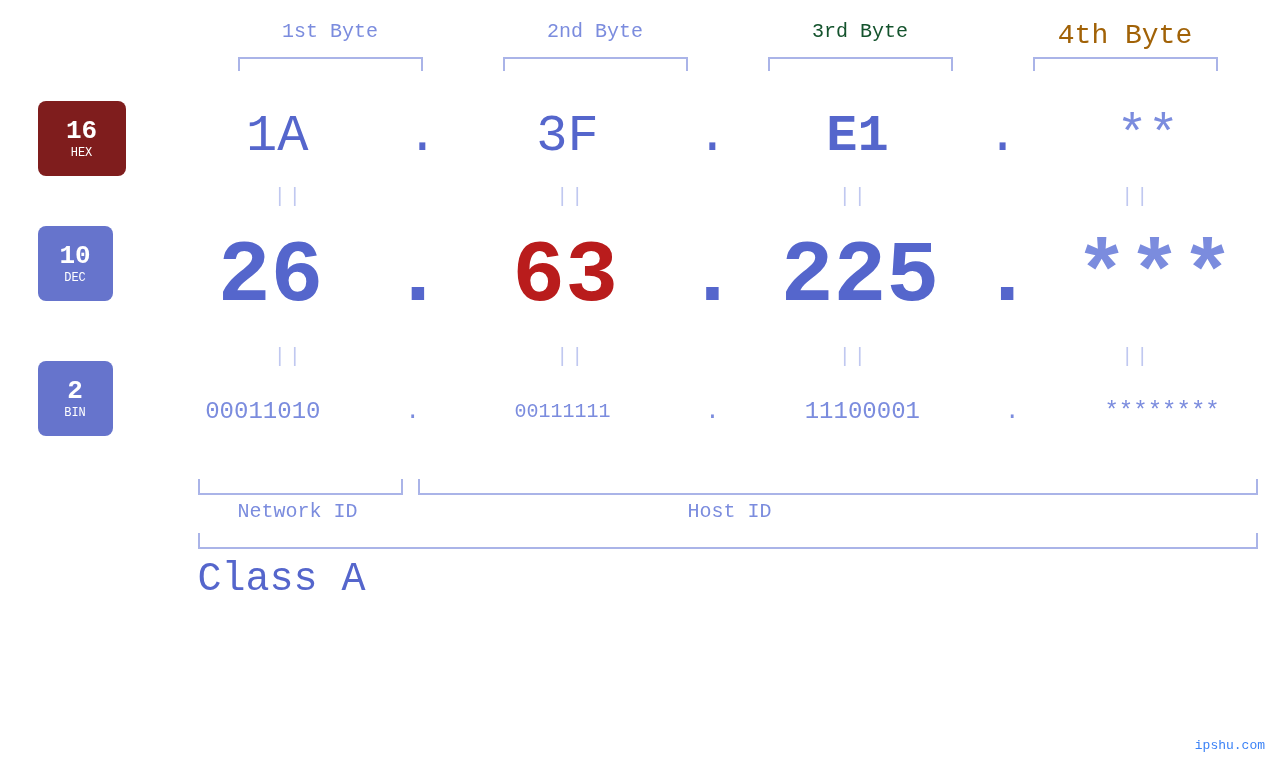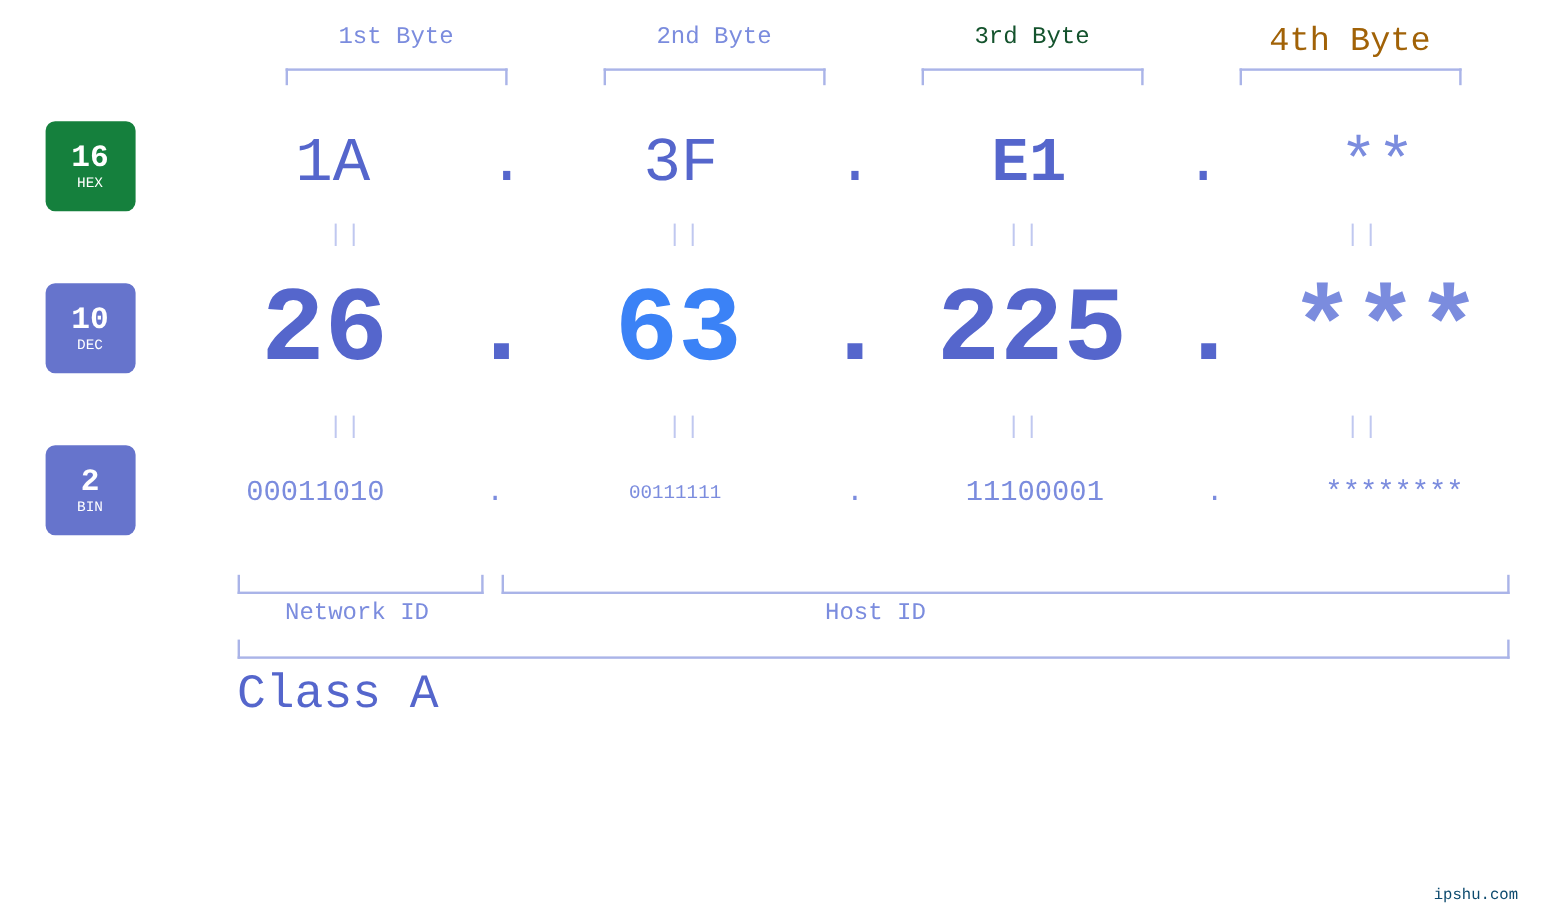--- a/index.html
+++ b/index.html
@@ -39,21 +39,21 @@
     <div style="width:185px; height:14px; border-top:2px solid #aab4e8; border-left:2px solid #aab4e8; border-right:2px solid #aab4e8;"></div>
     <div style="width:185px; height:14px; border-top:2px solid #aab4e8; border-left:2px solid #aab4e8; border-right:2px solid #aab4e8;"></div>
     <div style="width:185px; height:14px; border-top:2px solid #aab4e8; border-left:2px solid #aab4e8; border-right:2px solid #aab4e8;"></div>
     <div style="width:185px; height:14px; border-top:2px solid #aab4e8; border-left:2px solid #aab4e8; border-right:2px solid #aab4e8;"></div>
   </div>
 
   <div style="display:flex; flex-direction:row; width:1240px; margin-left:30px; align-items:stretch;">
 
     <div style="display:flex; flex-direction:column; width:90px; padding-top:0px; gap:0;">
 
-      <div style="display:flex; flex-direction:column; align-items:center; justify-content:center; width:75px; height:75px; background:#15803d; border-radius:8px; margin-bottom:10px; margin-top:10px;">
+      <div style="display:flex; flex-direction:column; align-items:center; justify-content:center; width:88px; height:75px; background:#7f1d1d; border-radius:8px; margin-top:10px;">
         <span style="color:white; font-size:26px; font-weight:bold; font-family:'Courier New',monospace; line-height:1.1;">16</span>
         <span style="color:white; font-size:12px; font-family:'Courier New',monospace;">HEX</span>
       </div>
 
       <div style="height:30px;"></div>
 
       <div style="display:flex; flex-direction:column; align-items:center; justify-content:center; width:75px; height:75px; background:#6674cc; border-radius:8px; margin-bottom:10px; margin-top:20px;">
         <span style="color:white; font-size:26px; font-weight:bold; font-family:'Courier New',monospace; line-height:1.1;">10</span>
         <span style="color:white; font-size:12px; font-family:'Courier New',monospace;">DEC</span>
       </div>
@@ -92,21 +92,21 @@
         <div style="width:200px; text-align:center; color:#c0c8f0; font-size:20px; font-family:'Courier New',monospace; letter-spacing:3px;">||</div>
         <div style="width:200px; text-align:center; color:#c0c8f0; font-size:20px; font-family:'Courier New',monospace; letter-spacing:3px;">||</div>
       </div>
 
       <div style="display:flex; flex-direction:row; align-items:center; justify-content:space-around; width:100%; height:130px;">
         <div style="display:flex; align-items:center; justify-content:center; width:200px;">
           <span style="font-size:88px; font-weight:bold; color:#5566cc; font-family:Liberation Mono, monospace;">26</span>
         </div>
         <span style="font-size:88px; font-weight:bold; color:#5566cc; font-family:'Courier New',monospace; margin:0 -25px 0 -25px;">.</span>
         <div style="display:flex; align-items:center; justify-content:center; width:200px;">
-          <span style="font-size:88px; font-weight:bold; color:#3b82f6; font-family:'Courier New',monospace;">63</span>
+          <span style="font-size:88px; font-weight:bold; color:#b91c1c; font-family:'Courier New',monospace;">63</span>
         </div>
         <span style="font-size:88px; font-weight:bold; color:#5566cc; font-family:'Courier New',monospace; margin:0 -25px 0 -25px;">.</span>
         <div style="display:flex; align-items:center; justify-content:center; width:200px;">
           <span style="font-size:88px; font-weight:bold; color:#5566cc; font-family:'Courier New',monospace;">225</span>
         </div>
         <span style="font-size:88px; font-weight:bold; color:#5566cc; font-family:'Courier New',monospace; margin:0 -25px 0 -25px;">.</span>
         <div style="display:flex; align-items:center; justify-content:center; width:200px;">
           <span style="font-size:88px; font-weight:bold; color:#7b8cde; font-family:'Courier New',monospace;">***</span>
         </div>
       </div>
@@ -117,21 +117,21 @@
         <div style="width:200px; text-align:center; color:#c0c8f0; font-size:20px; font-family:'Courier New',monospace; letter-spacing:3px;">||</div>
         <div style="width:200px; text-align:center; color:#c0c8f0; font-size:20px; font-family:'Courier New',monospace; letter-spacing:3px;">||</div>
       </div>
 
       <div style="display:flex; flex-direction:row; align-items:center; justify-content:space-around; width:100%; height:80px;gap:32px;">
         <div style="display:flex; align-items:center; justify-content:center; width:200px;">
           <span style="font-size:24px; color:#7b8cde; font-family:'Courier New',monospace;">00011010</span>
         </div>
         <span style="font-size:24px; color:#7b8cde; font-family:'Courier New',monospace; margin:0 -20px 0 -20px;">.</span>
         <div style="display:flex; align-items:center; justify-content:center; width:200px;">
-          <span style="font-size:16px; color:#7b8cde; font-family:'Courier New',monospace;">00111111</span>
+          <span style="font-size:20px; color:#7b8cde; font-family:'Courier New',monospace;">00111111</span>
         </div>
         <span style="font-size:24px; color:#7b8cde; font-family:'Courier New',monospace; margin:0 -20px 0 -20px;">.</span>
         <div style="display:flex; align-items:flex-end; justify-content:center; width:200px;">
           <span style="font-size:24px; color:#7b8cde; font-family:'Courier New',monospace;">11100001</span>
         </div>
         <span style="font-size:24px; color:#7b8cde; font-family:'Courier New',monospace; margin:0 -20px 0 -20px;">.</span>
         <div style="display:flex; align-items:center; justify-content:center; width:200px;">
           <span style="font-size:24px; color:#7b8cde; font-family:'Courier New',monospace;">********</span>
         </div>
       </div>
@@ -150,15 +150,15 @@
     <div style="position:absolute; left:40px; bottom:0; color:#7b8cde; font-size:20px; font-family:'Courier New',monospace;">Network ID</div>
 
     <div style="position:absolute; left:490px; bottom:0; color:#7b8cde; font-size:20px; font-family:'Courier New',monospace;">Host ID</div>
   </div>
 
   <div style="width:1060px; margin-left:170px; margin-top:10px;">
     <div style="width:100%; height:16px; border-bottom:2px solid #aab4e8; border-left:2px solid #aab4e8; border-right:2px solid #aab4e8;"></div>
     <div style="text-align:left; color:#5566cc; font-size:40px; font-family:'Courier New',monospace; margin-top:8px;">Class A</div>
   </div>
 
-  <div style="position:absolute; bottom:14px; right:20px; color:#0c4a6e; font-size:13px; font-family:'Courier New',monospace;">ipshu.com</div>
+  <div style="position:absolute; bottom:14px; right:20px; color:#3b82f6; font-size:13px; font-family:'Courier New',monospace;">ipshu.com</div>
 
 </div>
 
 </body></html>

